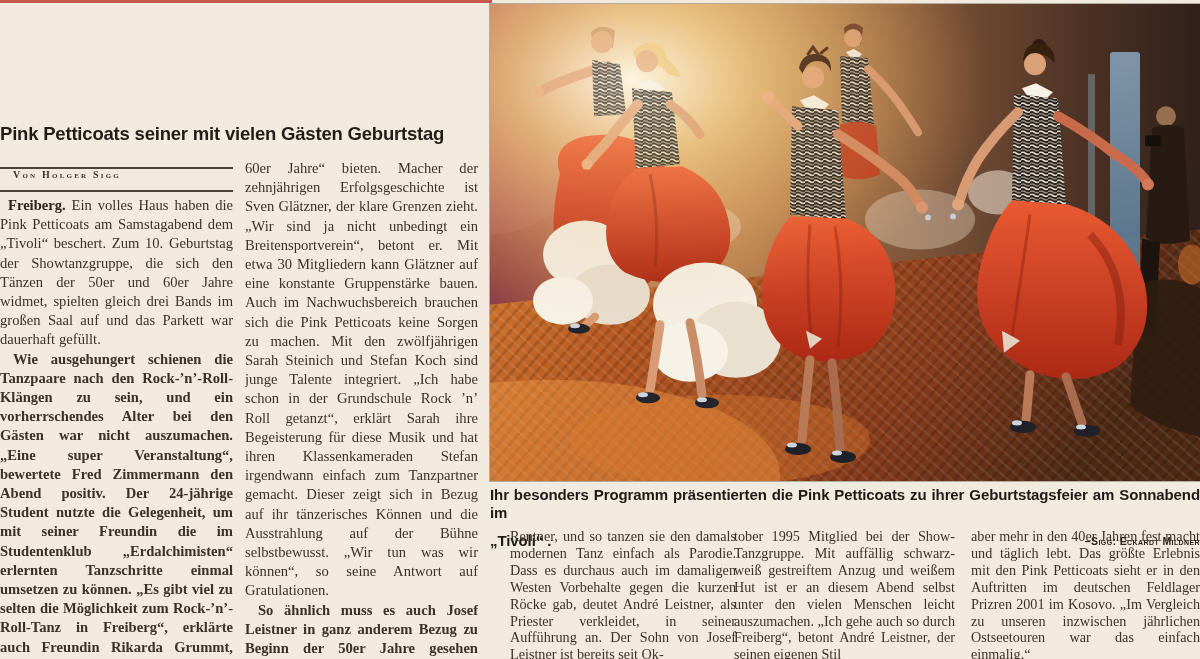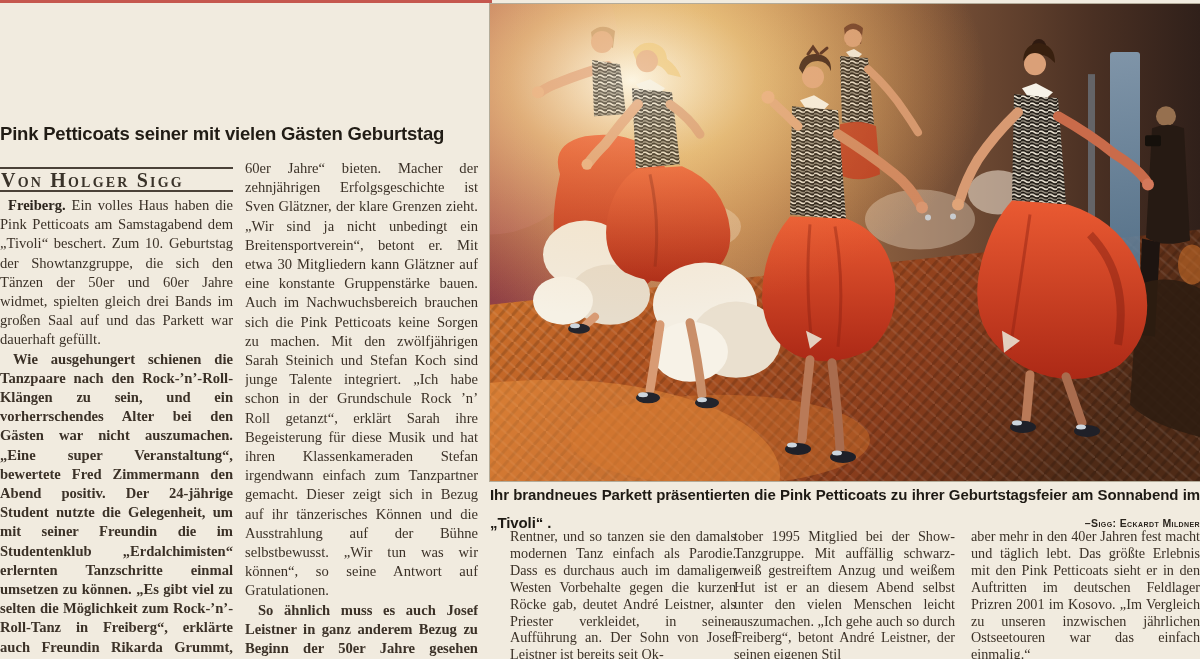--- a/index.html
+++ b/index.html
@@ -25,21 +25,21 @@
     font-family:"Liberation Sans", sans-serif;
     font-weight:700;font-size:18.5px;color:#211c15;letter-spacing:-0.2px;
   }
   .rule{left:0;width:233px;height:1.5px;background:#4a4138;}
   #rule-top{top:167px;}
   #rule-bottom{top:190px;}
   #byline{
     left:1px;top:169px;width:233px;
     font-family:"Liberation Serif", serif;
     font-variant:small-caps;letter-spacing:2.2px;
-    font-size:20px;color:#3a332a;font-weight:600;
+    font-size:10px;color:#3a332a;font-weight:600;padding-left:12px;
   }
 
   .col{overflow:hidden;}
   .col p{margin:0;text-align:justify;}
   .bodytext{
     font-size:14.6px;line-height:19.2px;
     text-align:justify;hyphens:auto;-webkit-hyphens:auto;
     word-spacing:0.02em;
   }
   .bodytext2{
@@ -255,21 +255,21 @@
         <ellipse cx="527" cy="418" rx="5" ry="2.5" fill="#cdd6de"></ellipse>
         <ellipse cx="597" cy="426" rx="13" ry="6" fill="#1f2028"></ellipse>
         <ellipse cx="591" cy="422" rx="5" ry="2.5" fill="#cdd6de"></ellipse>
       </g>
 
       <rect width="710" height="476" fill="url(#glow)" opacity="0.35"></rect>
     </svg>
   </div>
 
   <div id="caption" class="abs">
-    <div id="caption-line1">Ihr brandneues Parkett präsentierten die Pink Petticoats zu ihrer Geburtstagsfeier am Sonnabend im</div>
+    <div id="caption-line1">Ihr besonders Programm präsentierten die Pink Petticoats zu ihrer Geburtstagsfeier am Sonnabend im</div>
     <div id="caption-line2">
       <span>„Tivoli“ .</span>
       <span id="photo-credit">–Sigg: Eckardt Mildner</span>
     </div>
   </div>
 
   <div id="col3" class="abs col bodytext2">
       <p class="para">Rentner, und so tanzen sie den damals modernen Tanz einfach als Parodie. Dass es durchaus auch im damaligen Westen Vorbehalte gegen die kurzen Röcke gab, deutet André Leistner, als Priester verkleidet, in seiner Aufführung an. Der Sohn von Josef Leistner ist bereits seit Ok-</p>
     </div>
   <div id="col4" class="abs col bodytext2">

